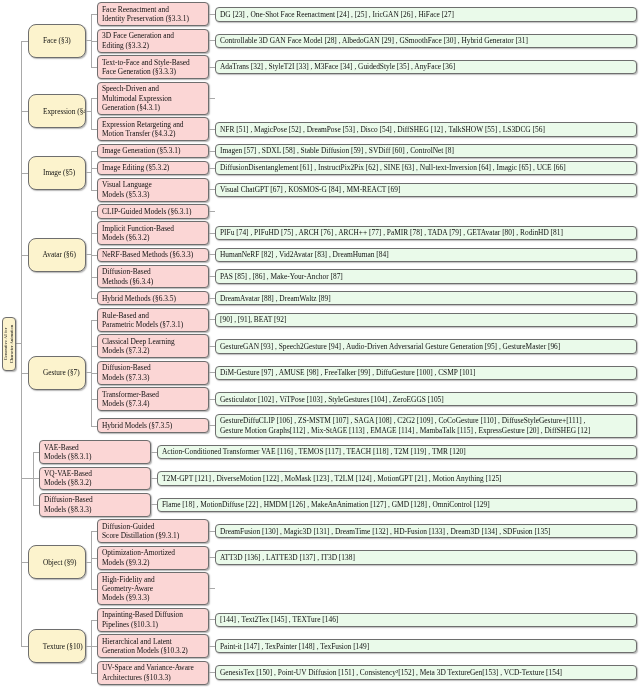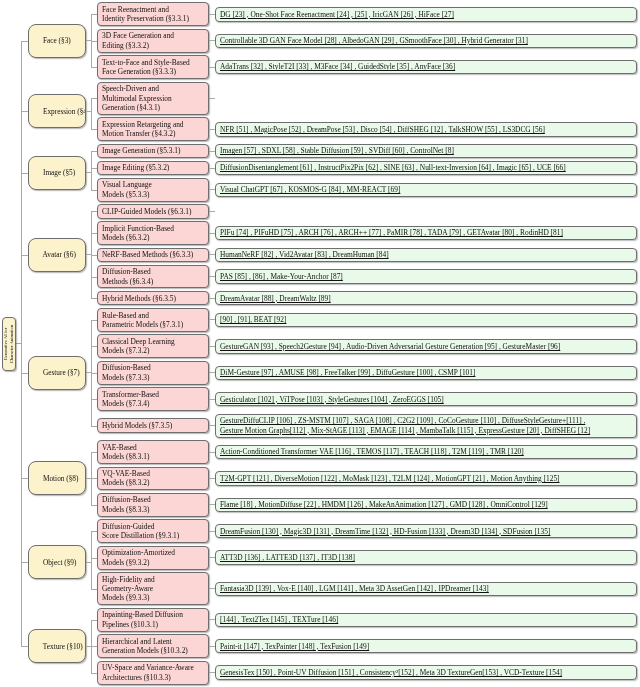--- a/index.html
+++ b/index.html
@@ -70,21 +70,20 @@
     padding: 1.5px 4px;
     overflow: hidden;
   }
   .methods-box {
     flex: 1; min-width: 0;
     background: var(--fill-methods);
     border: 1px solid var(--border); border-radius: 4px;
     box-shadow: 1px 1px 1.2px rgba(90,90,90,.40);
     padding: 1.5px 4px;
     overflow: hidden;
-    text-decoration: underline;
   }
   .box-text {
     display: block;
     font-size: 7.4px; line-height: 9.4px;
     white-space: pre;
   }
 </style>
 </head>
 <body>
 
@@ -317,23 +316,20 @@
     <div class="stub3"></div>
     <div class="methods-box">
       <span class="box-text methods-text">GestureDiffuCLIP [106] , ZS-MSTM [107] , SAGA [108] , C2G2 [109] , CoCoGesture [110] , DiffuseStyleGesture+[111] ,
 Gesture Motion Graphs[112] , Mix-StAGE [113] , EMAGE [114] , MambaTalk [115] , ExpressGesture [20] , DiffSHEG [12]</span>
     </div>
   </div>
 </div>
   </div>
 
   <div class="group">
-    <div class="cat-box">
-      <span class="cat-label">Motion (§8)</span>
-    </div>
     <div class="stub2"></div>
     <div class="rows">
   <div class="row">
     <div class="topic-box">
       <span class="box-text topic-text">VAE-Based
 Models (§8.3.1)</span>
     </div>
     <div class="stub3"></div>
     <div class="methods-box">
       <span class="box-text methods-text">Action-Conditioned Transformer VAE [116] , TEMOS [117] , TEACH [118] , T2M [119] , TMR [120]</span>
@@ -392,23 +388,20 @@
     </div>
   </div>
 
   <div class="row">
     <div class="topic-box">
       <span class="box-text topic-text">High-Fidelity and
 Geometry-Aware
 Models (§9.3.3)</span>
     </div>
     <div class="stub3"></div>
-    <div class="methods-box">
-      <span class="box-text methods-text">Fantasia3D [139] , Vox-E [140] , LGM [141] , Meta 3D AssetGen [142] , IPDreamer [143]</span>
-    </div>
   </div>
 </div>
   </div>
 
   <div class="group">
     <div class="cat-box">
       <span class="cat-label">Texture (§10)</span>
     </div>
     <div class="stub2"></div>
     <div class="rows">

